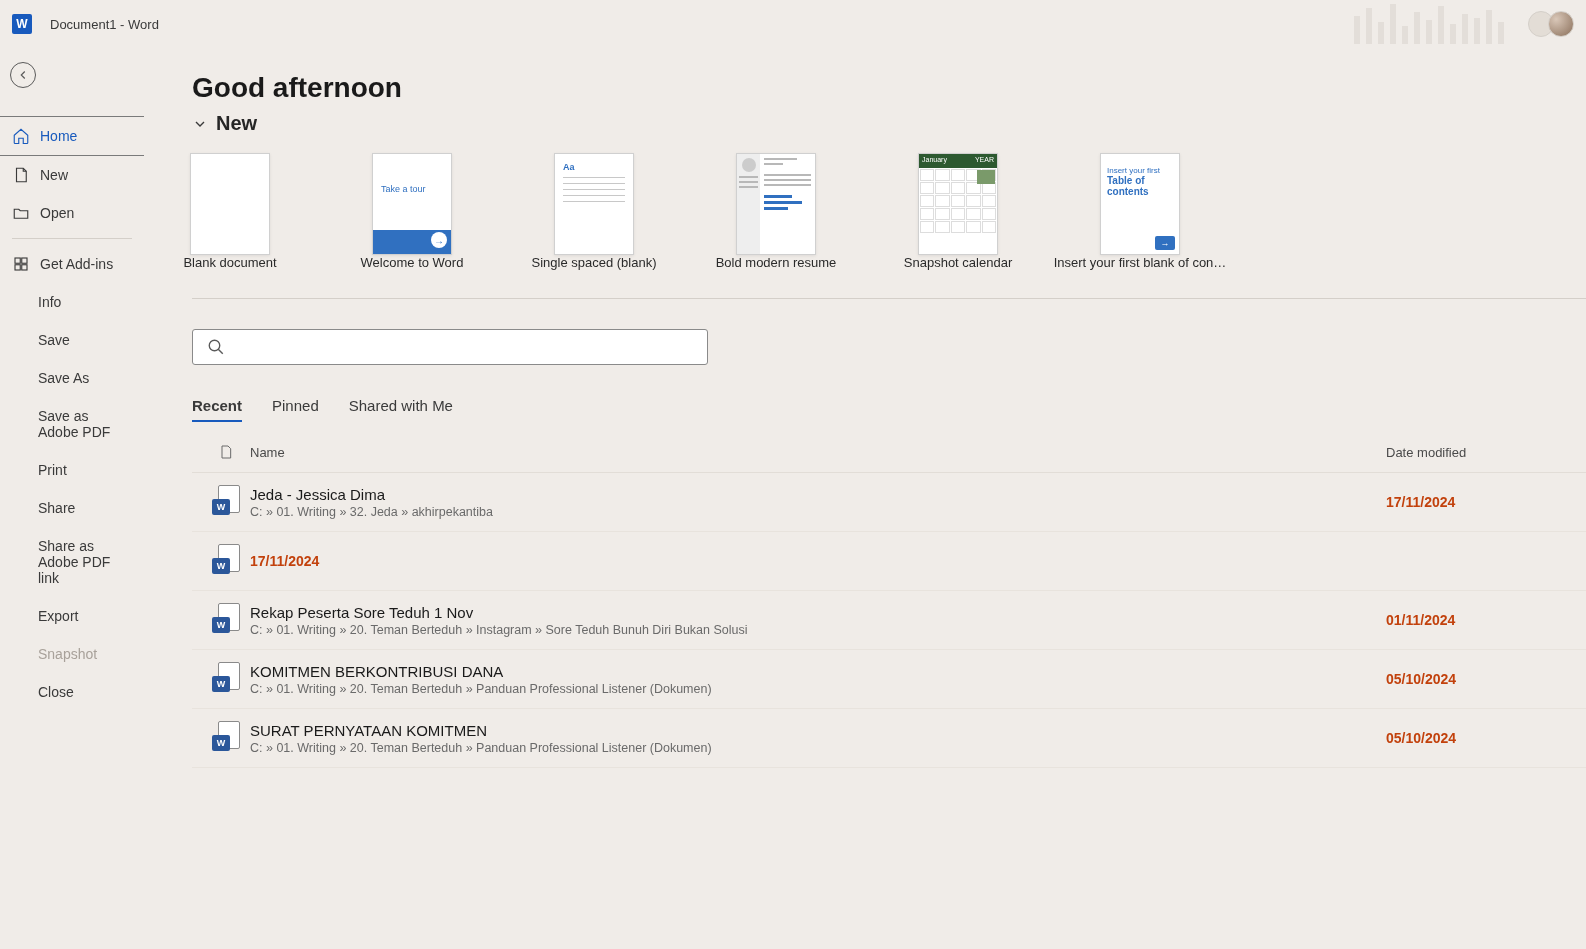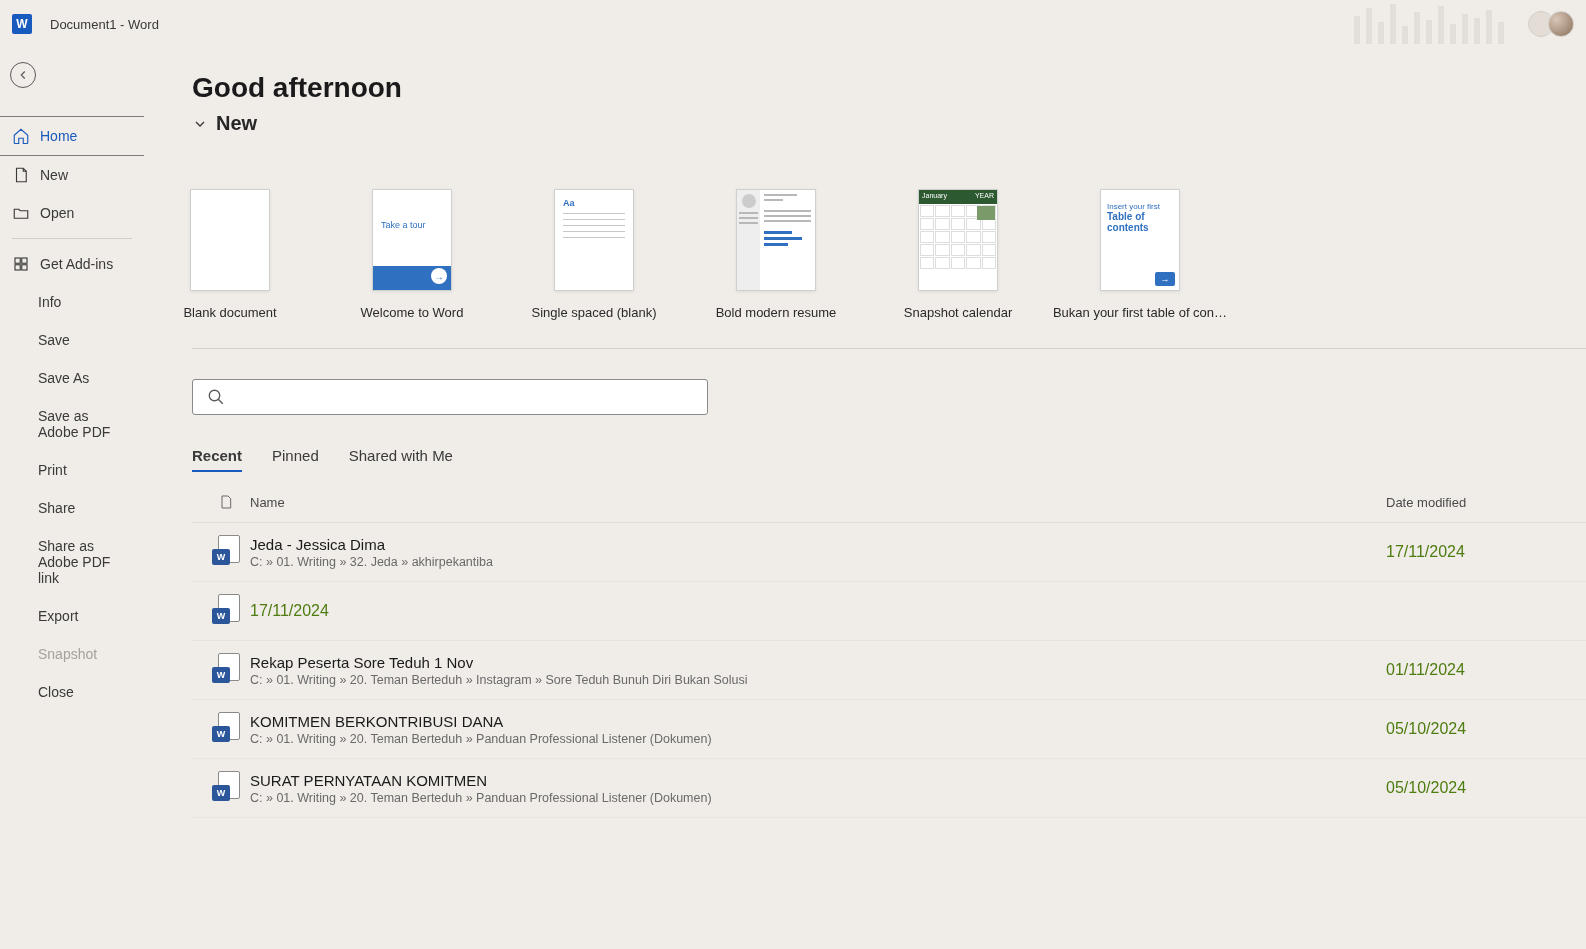--- a/index.html
+++ b/index.html
@@ -28,21 +28,21 @@
 .nav-item.disabled { color: #a8a19a; }
 
 
 .content { flex: 1; padding: 24px 0 0 48px; overflow-y: auto; }
 .greeting { font-size: 28px; font-weight: 600; color: #1a1a1a; margin-bottom: 8px; }
 .section-header { display: flex; align-items: center; gap: 8px; font-size: 20px; font-weight: 600; margin-bottom: 18px; cursor: pointer; }
 .chev { width: 16px; height: 16px; stroke: #3a3a3a; stroke-width: 2; fill: none; }
 
 
 .templates { display: flex; gap: 126px; padding-left: 10px; margin-bottom: 28px; }
-.tpl { width: 56px; display: flex; flex-direction: column; align-items: center; gap: 14px; cursor: pointer; margin-top: 36px; }
+.tpl { width: 56px; display: flex; flex-direction: column; align-items: center; cursor: pointer; }
 .thumb { width: 80px; height: 102px; background: #fff; border: 1px solid #d0d0d0; box-shadow: 0 1px 3px rgba(0,0,0,0.08); position: relative; overflow: hidden; }
 .tpl-label { font-size: 13px; color: #2a2a2a; text-align: center; white-space: nowrap; }
 
 
 .thumb-welcome { display: flex; flex-direction: column; justify-content: space-between; }
 .thumb-welcome .tour { font-size: 9px; color: #3070c0; padding: 30px 8px 0; }
 .thumb-welcome .band { height: 24px; background: #3070c0; position: relative; }
 .thumb-welcome .band::after { content: "→"; position: absolute; right: 4px; top: 2px; width: 16px; height: 16px; background: #fff; border-radius: 50%; font-size: 10px; display: flex; align-items: center; justify-content: center; color: #3070c0; }
 .thumb-single { padding: 8px; }
 .thumb-single .aa { font-size: 9px; color: #3070c0; font-weight: 600; }
@@ -78,21 +78,21 @@
 .table-head { display: flex; align-items: center; padding: 0 0 12px 10px; border-bottom: 1px solid #e2ddd7; color: #4a4a4a; font-size: 13px; }
 .col-icon { width: 48px; display: flex; justify-content: center; }
 .col-name { flex: 1; }
 .col-date { width: 200px; }
 .row { display: flex; align-items: center; padding: 12px 0 12px 10px; border-bottom: 1px solid #e8e3dd; cursor: pointer; }
 .doc-icon { width: 28px; height: 34px; position: relative; }
 .doc-icon .page { width: 22px; height: 28px; background: #fff; border: 1px solid #8a8a8a; border-radius: 2px; position: absolute; right: 0; top: 0; }
 .doc-icon .badge { width: 18px; height: 16px; background: #2b579a; color: #fff; font-size: 9px; font-weight: 700; display: flex; align-items: center; justify-content: center; border-radius: 2px; position: absolute; left: 0; bottom: 4px; }
 .row .title { font-size: 15px; color: #1a1a1a; margin-bottom: 2px; }
 .row .path { font-size: 12.5px; color: #6a6a6a; }
-.row .date { font-size: 16px; color: #4d7c0f; }
+.row .date { font-size: 14px; color: #c2410c; font-weight: bold; }
 </style>
 </head>
 <body>
 
 <div class="titlebar">
   <div class="word-logo">W</div>
   <div class="title-text">Document1  -  Word</div>
   <div class="titlebar-right">
     <div class="decor-bars">
       <span style="height:28px"></span>
@@ -282,21 +282,21 @@
         </div>
         <div class="tpl-label">Snapshot calendar</div>
       </div>
       <div class="tpl">
         <div class="thumb thumb-toc">
           <div class="toc1">Insert your first</div>
           <div class="toc2">Table of</div>
           <div class="toc2">contents</div>
           <div class="corner">→</div>
         </div>
-        <div class="tpl-label">Bukan your first table of con…</div>
+        <div class="tpl-label">Insert your first blank of con…</div>
       </div>
     </div>
 
     <div class="hr"></div>
 
     <div class="search-box">
       <svg viewBox="0 0 24 24">
           <circle cx="10" cy="10" r="7"></circle>
           <line x1="21" y1="21" x2="15" y2="15"></line>
         </svg>

